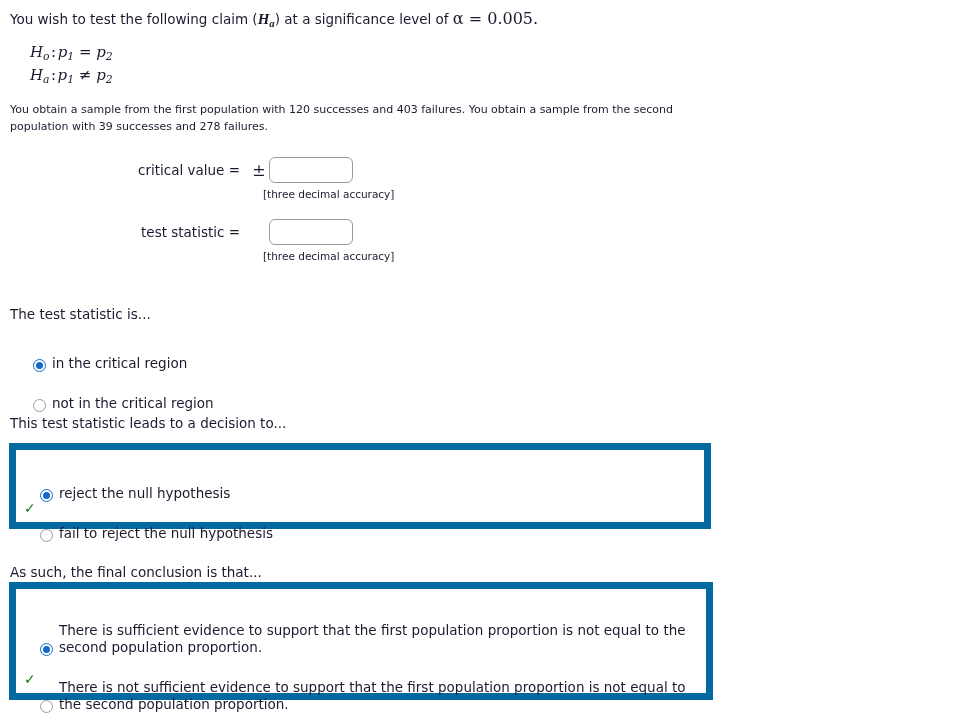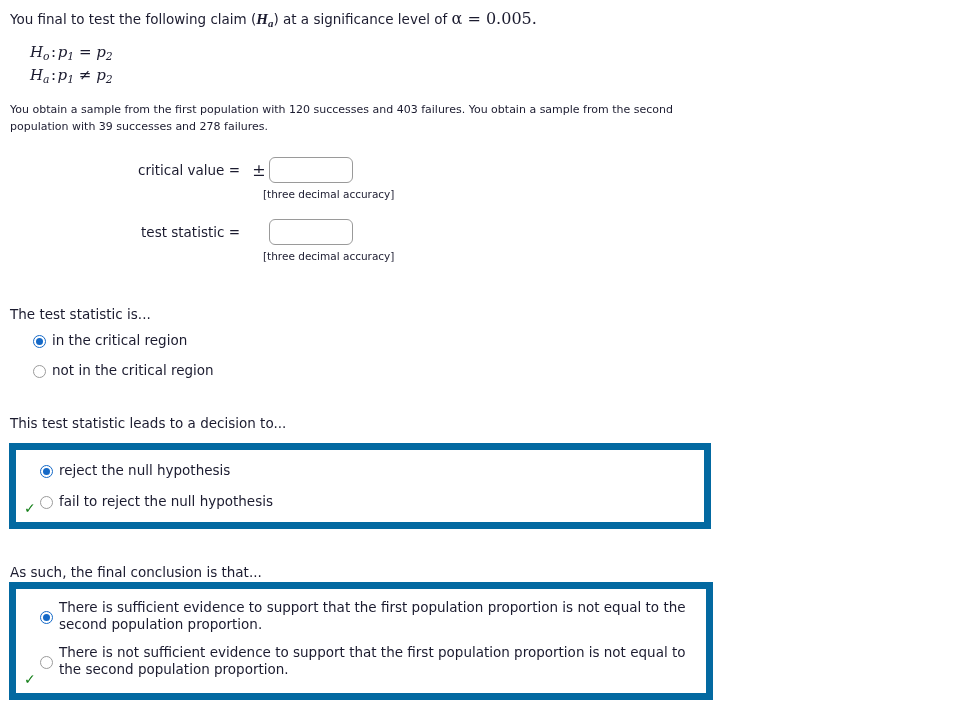--- a/index.html
+++ b/index.html
@@ -114,23 +114,24 @@
     margin-top: 5px;
   }
 
   
   .q-heading {
     font-size: 13.5px;
     white-space: nowrap;
   }
   .opt {
     display: flex;
-    align-items: center;
+    align-items: flex-end;
     font-size: 13.5px;
     line-height: 17px;
+    margin-top: 23px;
   }
   .radio {
     width: 13px;
     height: 13px;
     border-radius: 50%;
     box-sizing: border-box;
     flex: 0 0 auto;
     margin-top: 2px;
     margin-right: 6px;
     background: #ffffff;
@@ -203,21 +204,21 @@
   }
   #conclusion-box .opt { margin-bottom: 11px; }
   #conclusion-box .opt-label { max-width: 672px; }
 </style>
 </head>
 <body>
 
 <div class="page">
 
   <div class="intro">
-    <span>You final to test the following claim (</span><span class="ha">H<sub>a</sub></span><span>) at a significance level of </span><span class="alpha-expr">α = 0.005.</span>
+    <span>You wish to test the following claim (</span><span class="ha">H<sub>a</sub></span><span>) at a significance level of </span><span class="alpha-expr">α = 0.005.</span>
   </div>
 
   <div class="hypotheses">
     <div class="hyp-line">
       <span class="hsym">H<sub>o</sub></span><span class="math-up"> : </span><span class="hsym">p<sub>1</sub></span><span class="math-up">&nbsp;=&nbsp;</span><span class="hsym">p<sub>2</sub></span>
     </div>
     <div class="hyp-line">
       <span class="hsym">H<sub>a</sub></span><span class="math-up"> : </span><span class="hsym">p<sub>1</sub></span><span class="math-up">&nbsp;≠&nbsp;</span><span class="hsym">p<sub>2</sub></span>
     </div>
   </div>

